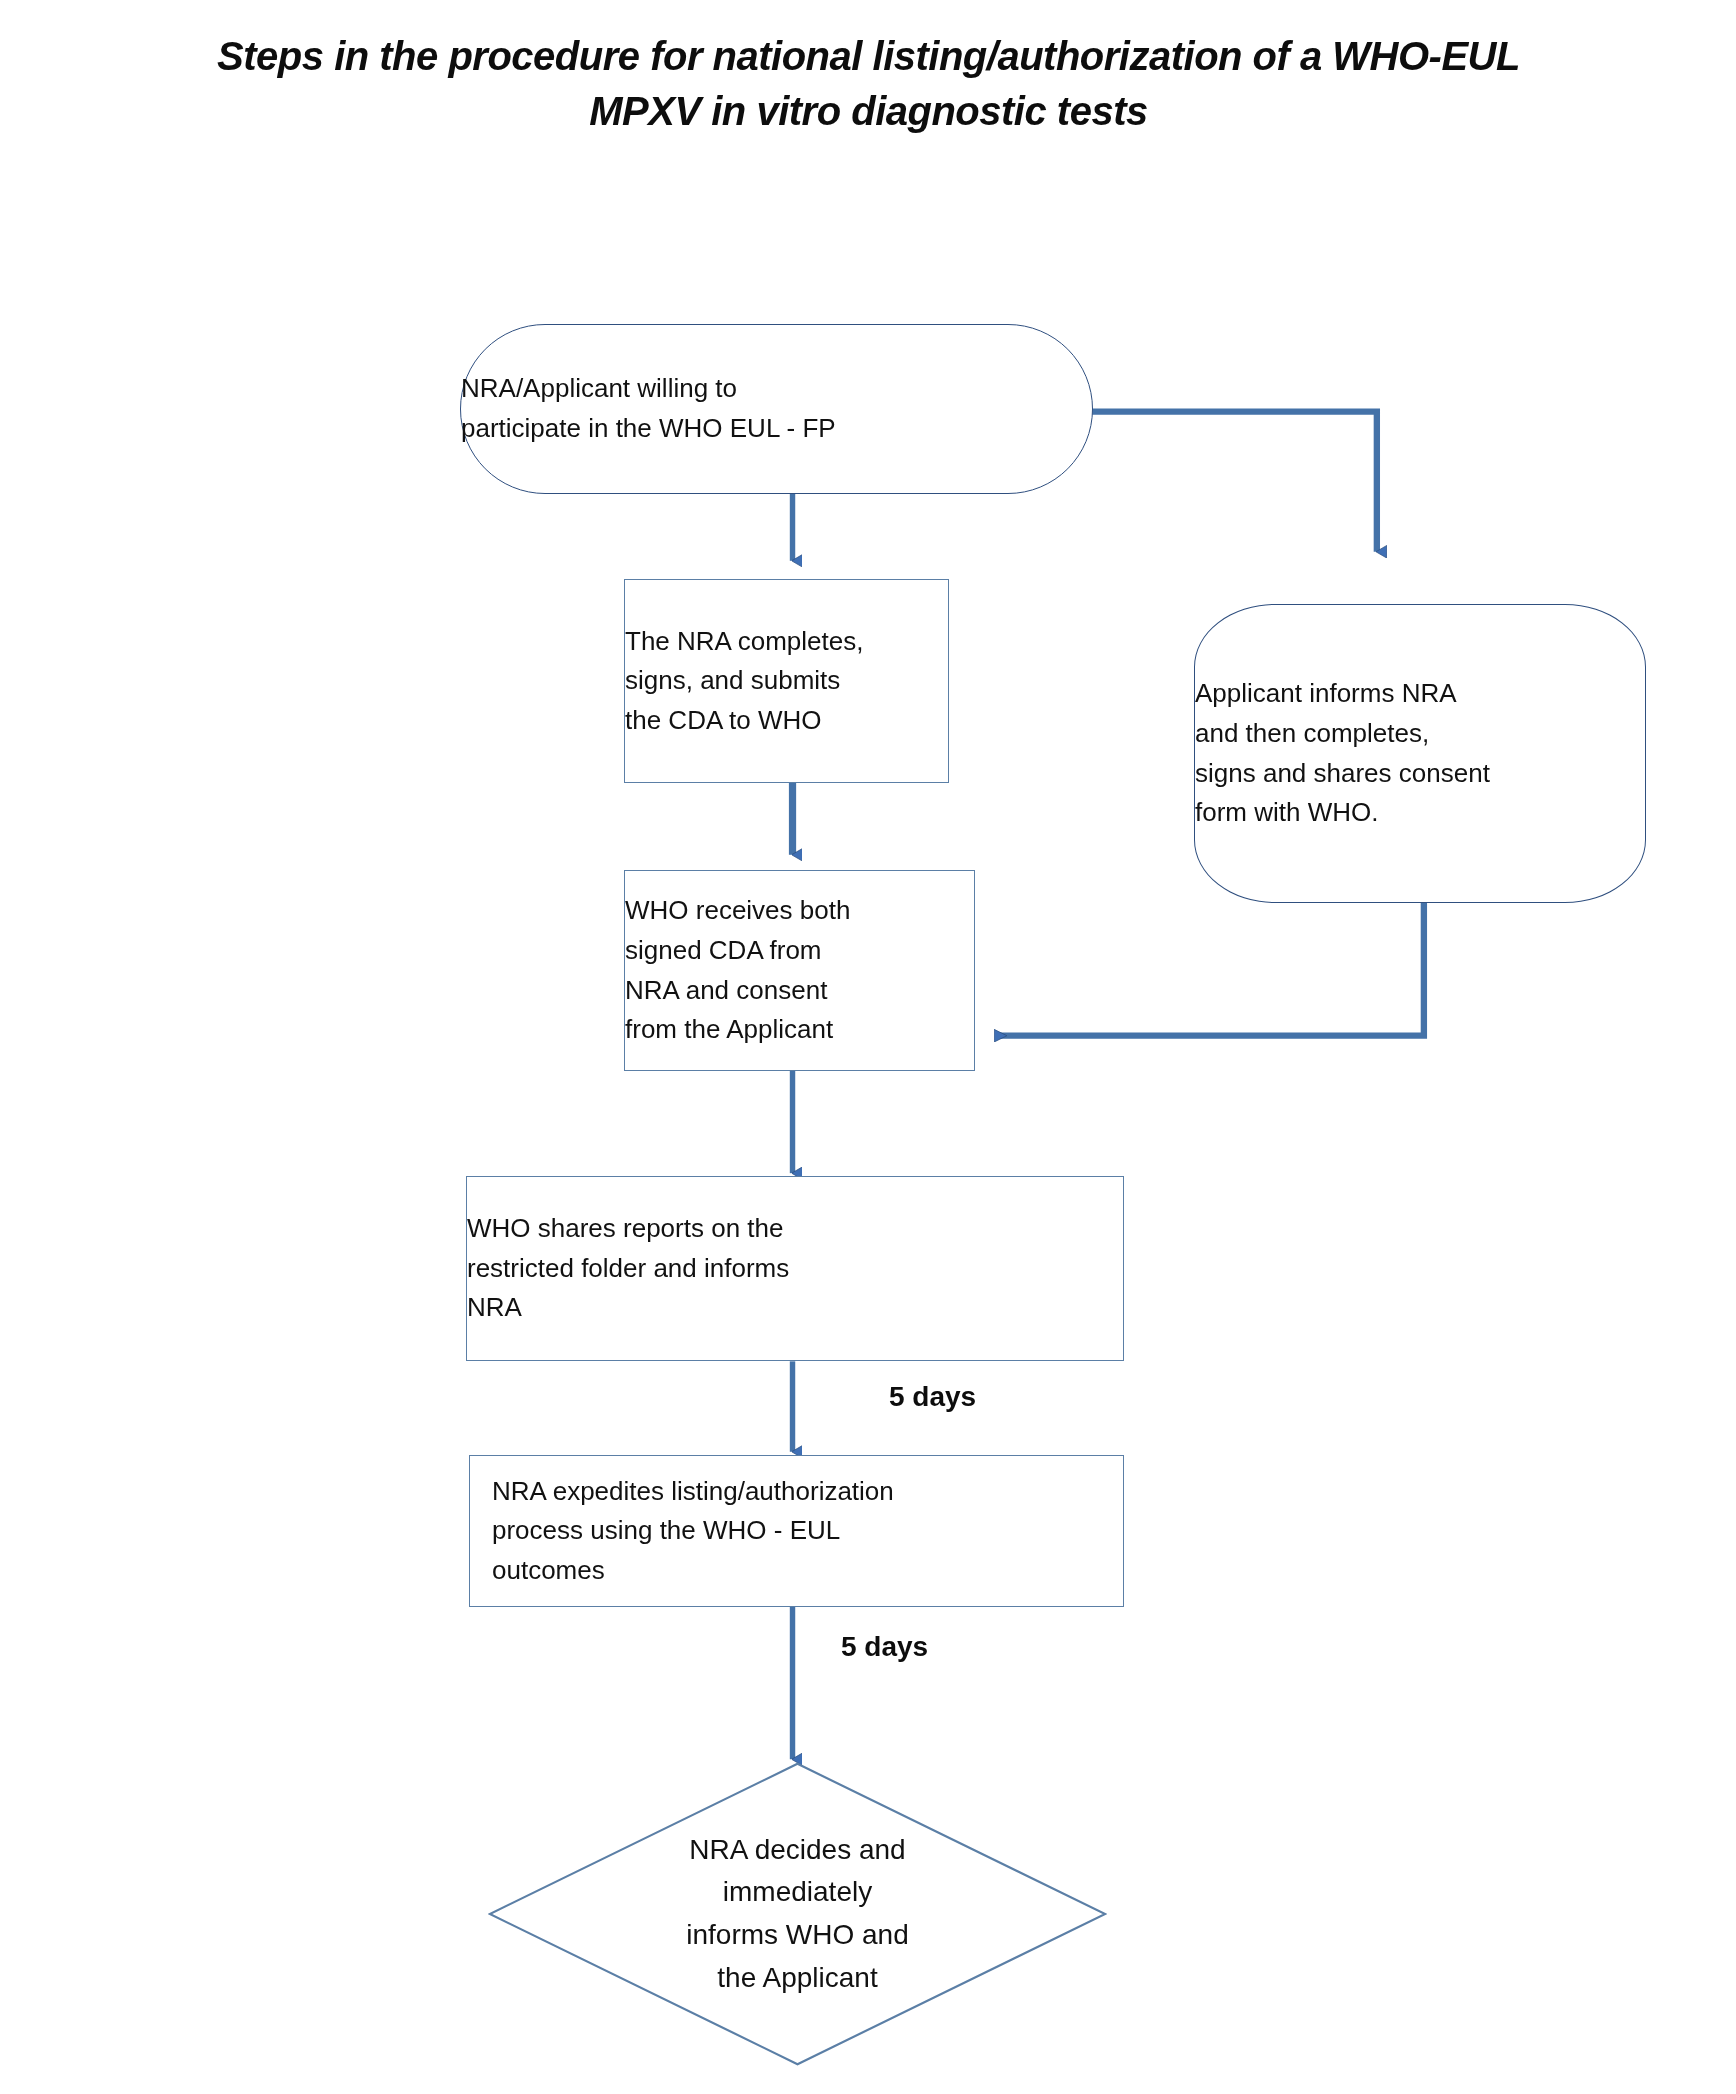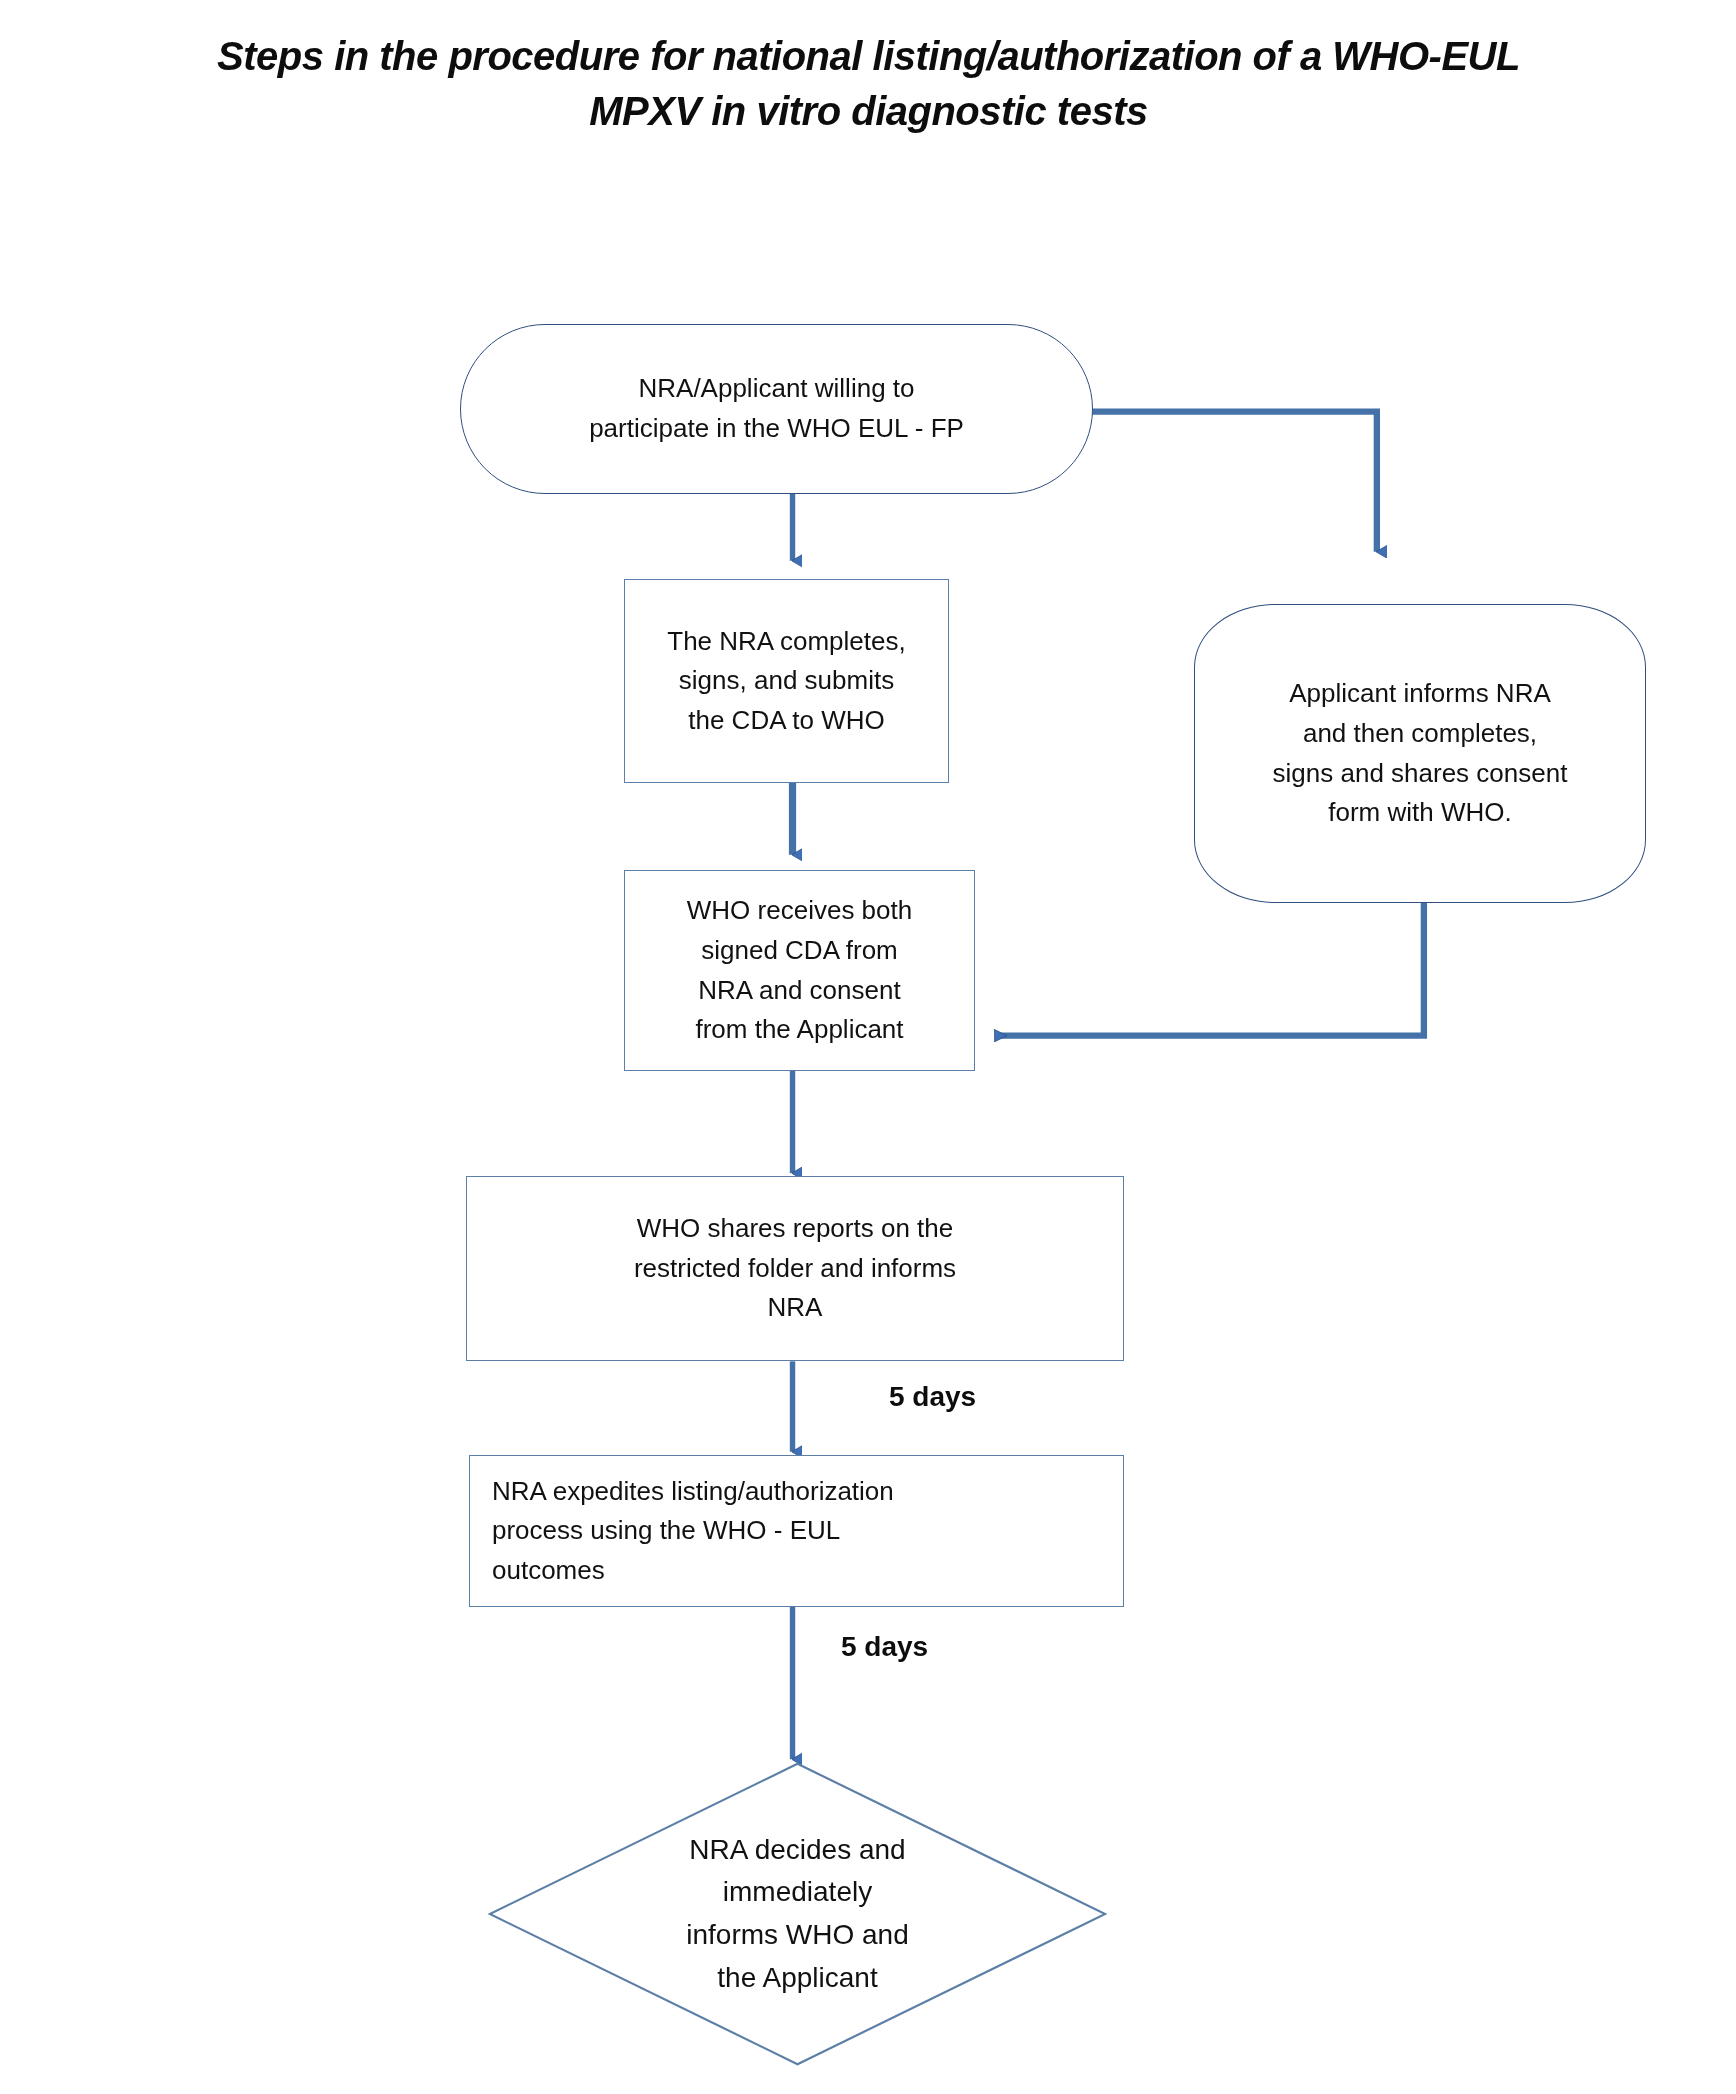--- a/index.html
+++ b/index.html
@@ -55,23 +55,23 @@
     align-items: center;
     justify-content: center;
     color: #111111;
     font-family: "Liberation Sans", sans-serif;
     font-size: 26px;
     line-height: 1.52;
     background: #ffffff;
   }
   .node .node-text {
     width: 100%;
-    padding: 0 17px;
-    box-sizing: border-box;
-    text-align: center;
+    padding: 0 0;
+    box-sizing: border-box;
+    text-align: left;
     white-space: pre-line;
   }
   .node.align-left .node-text {
     text-align: left;
     padding: 0 22px;
   }
 
   .shape-stadium {
     border: 1.8px solid #2f4f7f;
     border-radius: 181px;

